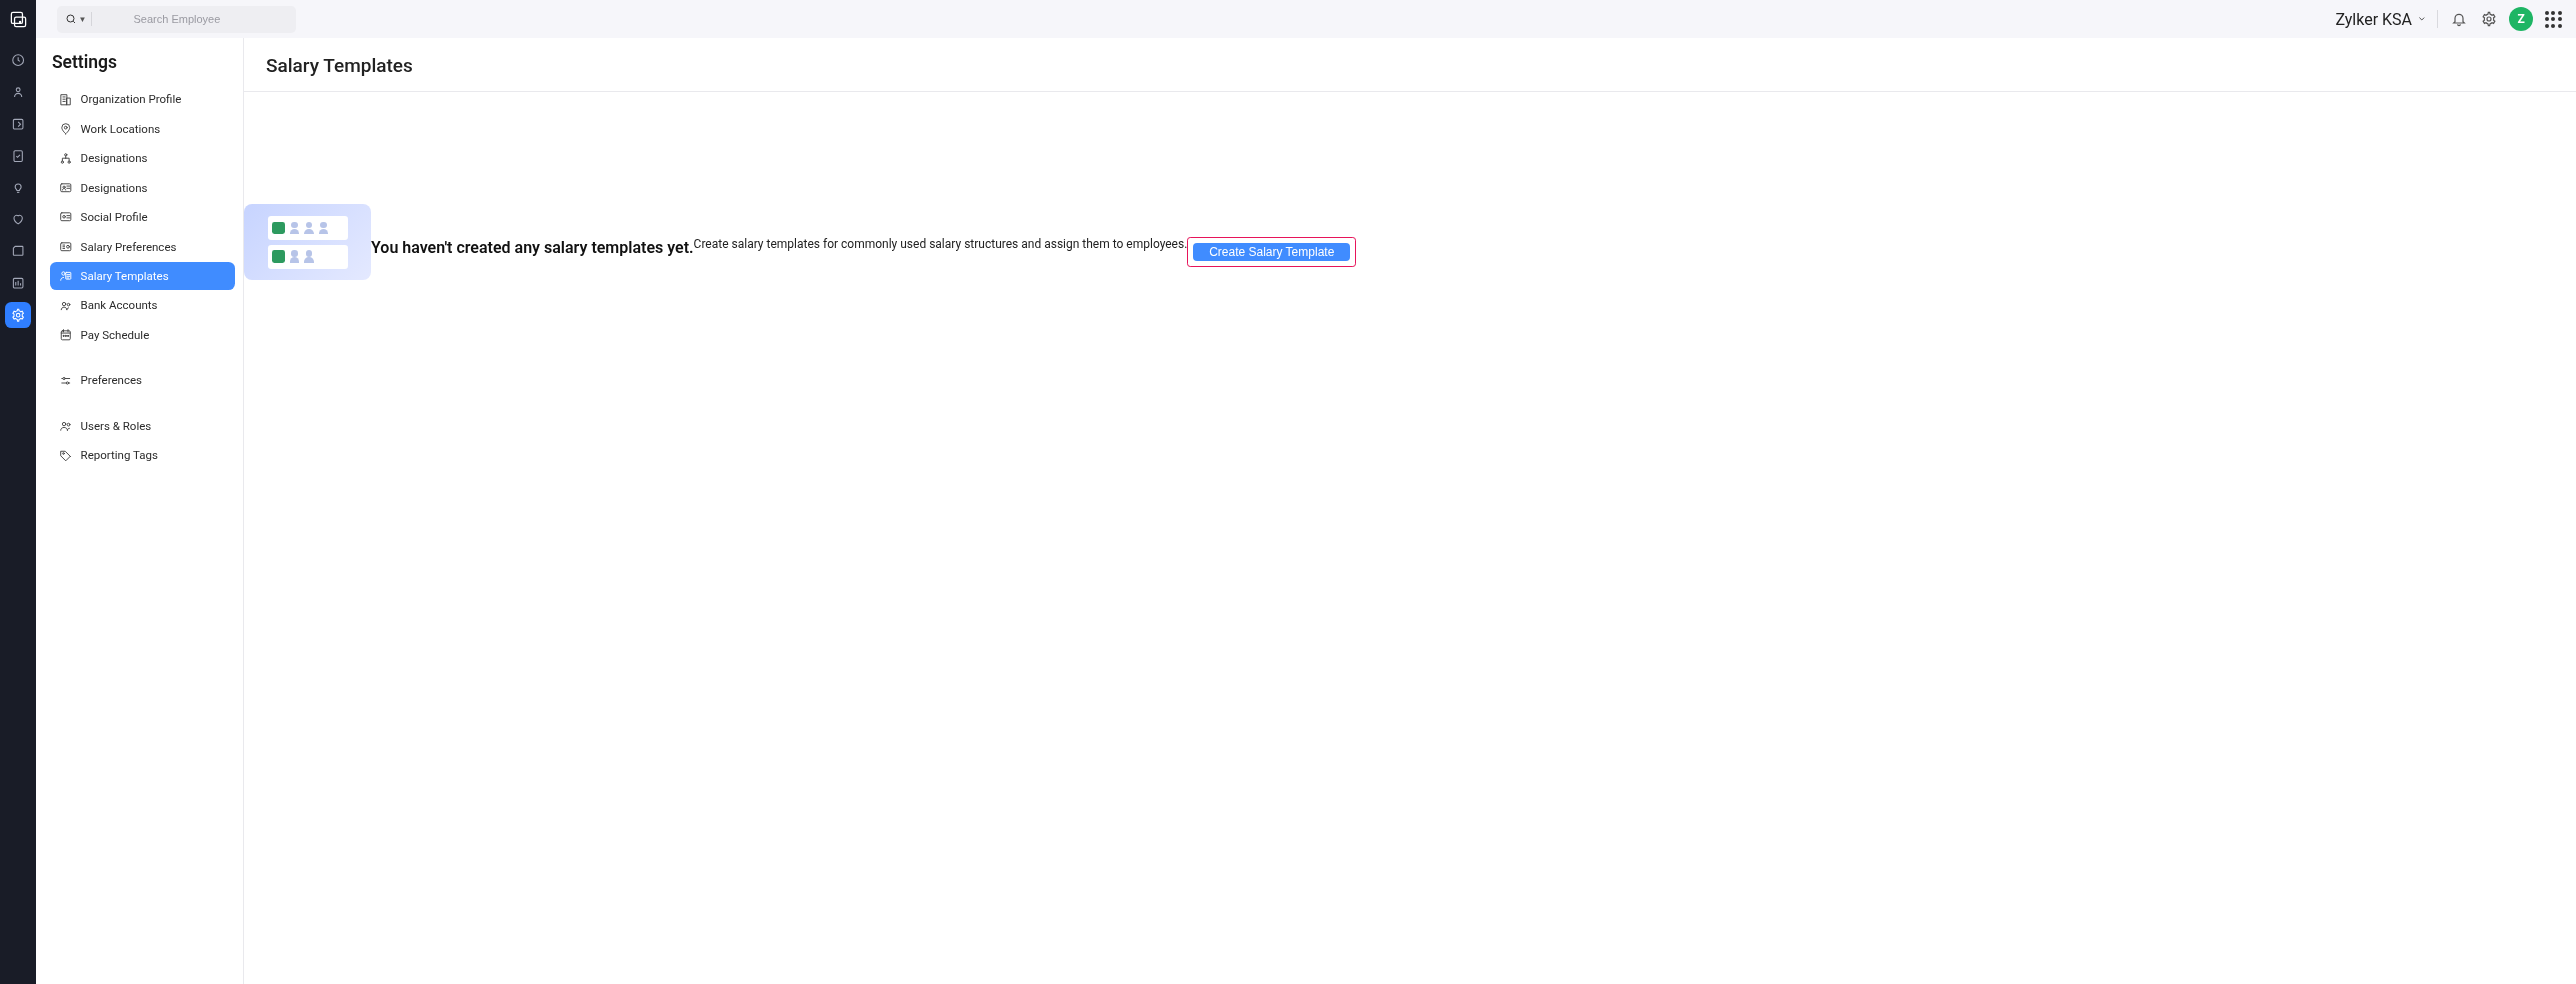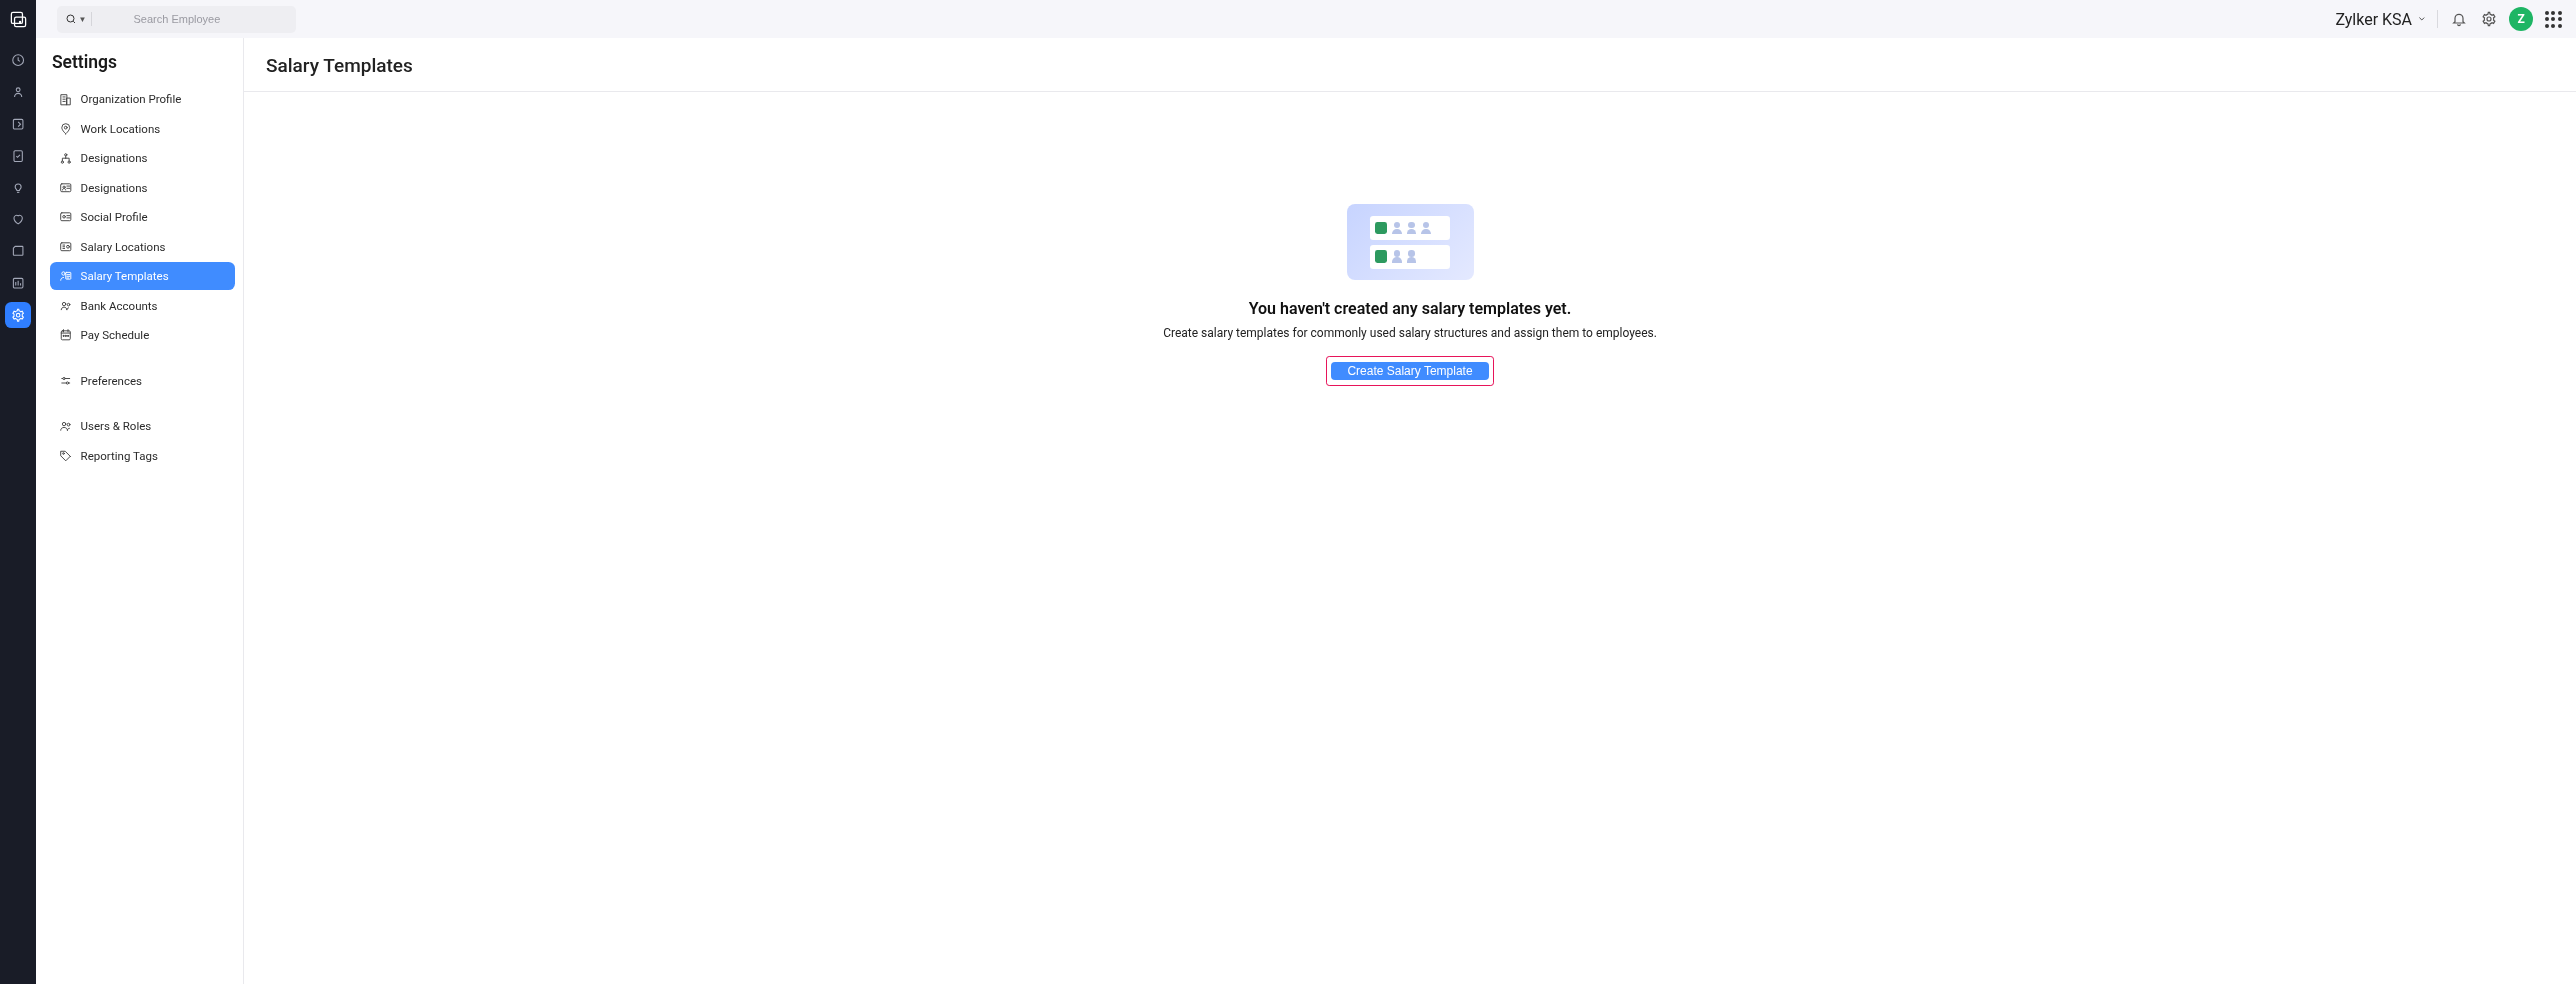--- a/index.html
+++ b/index.html
@@ -71,38 +71,38 @@
 
 .settings-sidebar {
   width: 208px;
   border-right: 0.8px solid #e9e9ed;
   padding: 14.3px 8px 8px 14.3px;
   overflow-y: auto;
   background:#fff;
 }
 .settings-title { font-size: 17.5px; font-weight: 600; color:#1a1a1a; margin-bottom: 12.7px; padding-left:1.6px; }
 .snav-item {
-  display:flex; align-items:flex-end; gap:8px;
+  display:flex; align-items:flex-start; gap:8px;
   padding: 7.2px 8px;
   font-size:11.5px; color:#2b2b2b;
   border-radius:6.4px;
   cursor:pointer;
   margin-bottom:0.8px;
 }
 .snav-item .sicon { width:14.3px; height:14.3px; color:#444; display:flex; align-items:center; justify-content:center; flex-shrink:0; }
 .snav-item.active { background:#408cff; color:#fff; }
 .snav-item.active .sicon { color:#fff; }
 .snav-gap { height: 16px; }
 
 
 .content { flex:1; overflow:auto; background:#fff; }
 .content-header { padding: 16px 22px 14.3px; border-bottom:0.8px solid #e9e9ed; }
 .content-title { font-size:19px; color:#222; font-weight:500; }
 
-.empty-state { display:flex; flex-direction:column; align-items:center; padding-top: 112px; }
+.empty-state { display:flex; flex-direction:row; align-items:center; padding-top: 112px; }
 .illus { width:127px; height:76px; border-radius:8px; background:linear-gradient(135deg,#c7d4ff,#e4e9ff); display:flex; flex-direction:column; align-items:center; justify-content:center; gap:4.8px; margin-bottom:19px; }
 .illus-card { width:80px; height:24px; background:#fff; border-radius:3.2px; display:flex; align-items:center; gap:4.8px; padding:0 4.8px; }
 .illus-badge { width:12.7px; height:12.7px; background:#2d9a5f; border-radius:2.4px; }
 .illus-person { width:9.6px; display:flex; flex-direction:column; align-items:center; }
 .illus-person .h { width:6.4px; height:6.4px; border-radius:50%; background:#b7c4e8; }
 .illus-person .b { width:9.6px; height:5.6px; border-radius:4.8px 4.8px 0 0; background:#b7c4e8; margin-top:0.8px; }
 
 .empty-heading { font-size:16px; font-weight:600; color:#111; margin-bottom:8px; }
 .empty-sub { font-size:12px; color:#222; margin-bottom:16px; }
 
@@ -285,21 +285,21 @@
               <span>Social Profile</span>
             </div>
             <div class="snav-item">
               <span class="sicon">
                 <svg width="13.5" height="13.5" viewBox="0 0 24 24" fill="none" stroke="currentColor" stroke-width="1.7" stroke-linecap="round" stroke-linejoin="round">
                   <rect x="3" y="5" width="18" height="14" rx="2"></rect>
                   <path d="M7 9h3M7 12h3M7 15h3"></path>
                   <circle cx="16" cy="12" r="2.5"></circle>
                 </svg>
               </span>
-              <span>Salary Locations</span>
+              <span>Salary Preferences</span>
             </div>
             <div class="snav-item active">
               <span class="sicon">
                 <svg width="13.5" height="13.5" viewBox="0 0 24 24" fill="none" stroke="currentColor" stroke-width="1.7" stroke-linecap="round" stroke-linejoin="round">
                   <circle cx="8" cy="8" r="3"></circle>
                   <path d="M3 20c0-3 2.5-5 5-5"></path>
                   <rect x="12" y="6" width="9" height="12" rx="1"></rect>
                   <path d="M14 10h5M14 13h5M14 16h3"></path>
                 </svg>
               </span>

